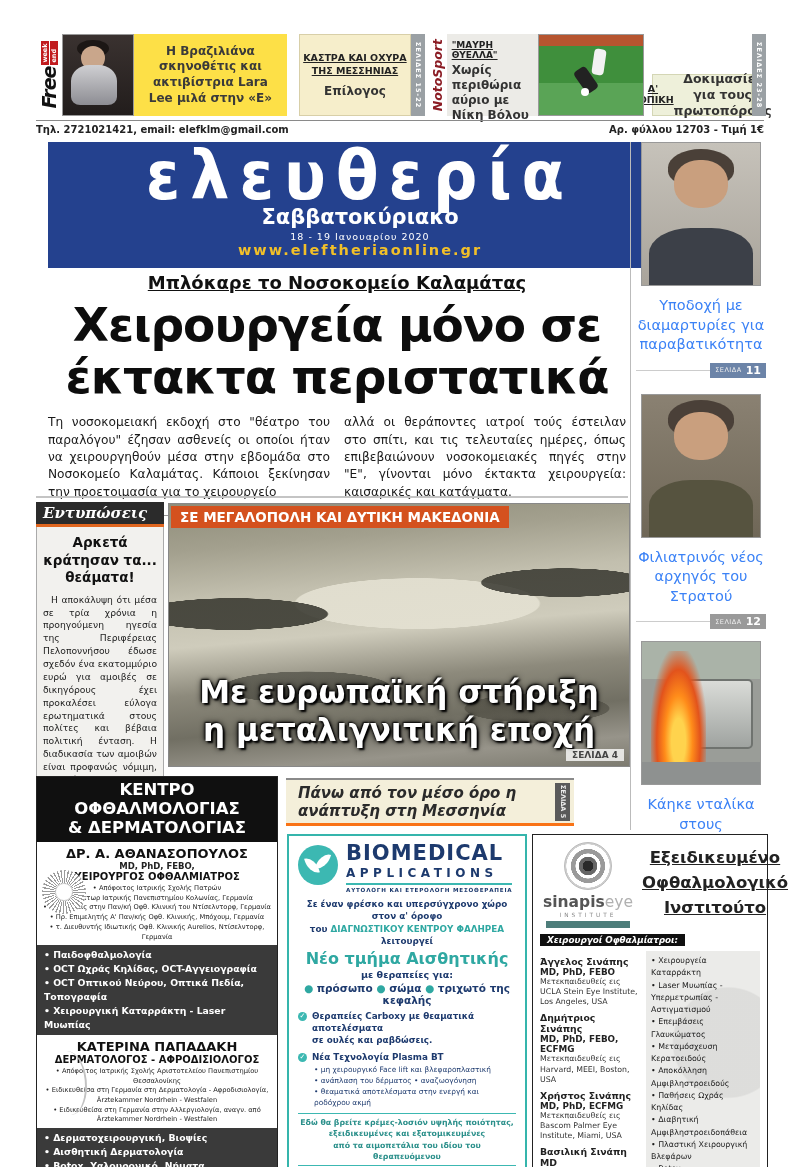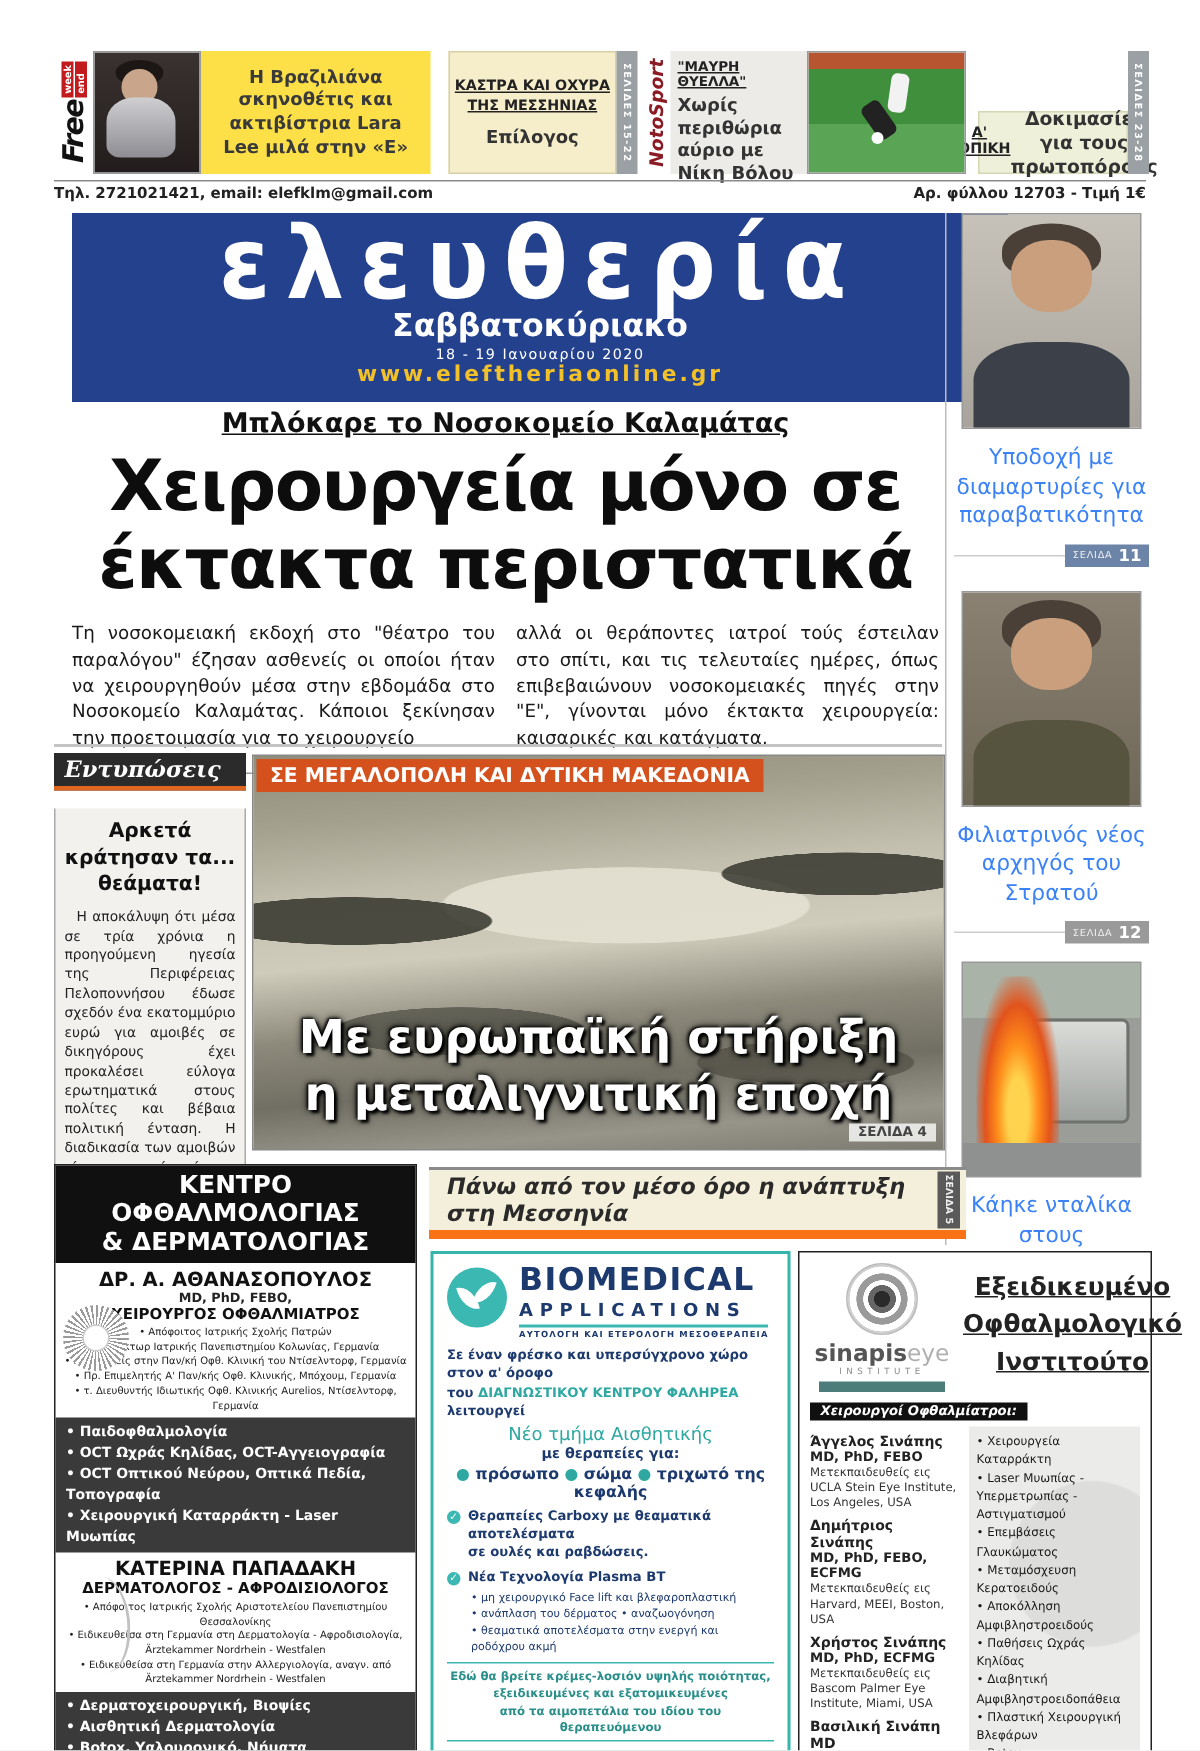--- a/index.html
+++ b/index.html
@@ -81,42 +81,42 @@
   .rpagerow .ln{flex:1;height:1px;background:#ccc;}
   .pbadge{display:flex;align-items:center;padding:2px 5px;}
   .pbadge .pl{font-size:6.5px;color:#eee;margin-right:4px;letter-spacing:0.5px;}
   .pbadge .pn{font-size:11px;font-weight:800;color:#fff;line-height:1;}
   .bg-blue{background:#6c84a8;} .bg-gray{background:#9a9a9a;}
   .railgap1{height:16px;} .railgap2{height:12px;}
   
   .opinion{position:absolute;left:36px;top:502px;width:128px;}
   .op-head{background:#2b2b2b;color:#fff;font-family:"DejaVu Serif","Liberation Serif",serif;font-style:italic;
            font-weight:bold;font-size:15px;padding:2px 7px;border-bottom:3px solid #e0661f;}
-  .op-body{border:1px solid #aaa;border-top:none;background:#f2f1ee;padding:7px 6px 5px;margin-top:12px;}
+  .op-body{border:1px solid #aaa;border-top:none;background:#f2f1ee;padding:7px 6px 5px;}
   .op-title{text-align:center;font-weight:800;font-size:13.5px;line-height:1.3;color:#111;}
   .op-text{font-size:9.2px;line-height:1.4;text-align:justify;color:#222;margin-top:7px;text-indent:8px;}
   .op-page{border-top:1px solid #999;margin-top:6px;padding-top:2px;text-align:right;
            font-size:9.5px;font-weight:bold;font-style:italic;color:#222;}
   
   .mainphoto{position:absolute;left:168px;top:503px;width:460px;height:262px;border:1px solid #888;overflow:hidden;
      background:
        radial-gradient(ellipse 34% 10% at 14% 42%,rgba(52,52,44,.85) 0 60%,transparent 61%),
        radial-gradient(ellipse 30% 9% at 86% 30%,rgba(45,45,38,.8) 0 60%,transparent 61%),
        radial-gradient(ellipse 44% 16% at 54% 38%,rgba(228,225,210,.9) 0 60%,transparent 61%),
        radial-gradient(ellipse 30% 10% at 30% 70%,rgba(60,60,52,.6) 0 60%,transparent 61%),
        radial-gradient(ellipse 26% 9% at 80% 78%,rgba(70,68,58,.55) 0 60%,transparent 61%),
        linear-gradient(175deg,#8f8d7a 0%,#a3a08e 16%,#c2bfae 32%,#cfccbc 48%,#8d8a7c 64%,#716f63 78%,#97948a 90%,#7d7b70 100%);}
   .mp-banner{position:absolute;left:2px;top:2px;background:#d4511e;color:#fff;font-weight:800;font-size:13.5px;padding:3px 9px;}
   .mp-overlay{position:absolute;left:0;bottom:16px;width:100%;text-align:center;color:#fff;font-weight:800;
               font-size:31px;line-height:1.25;text-shadow:0 0 6px #000,2px 2px 2px #000,-1px -1px 2px #000;}
   .mp-page{position:absolute;right:5px;bottom:5px;background:rgba(255,255,255,.78);color:#444;
            font-size:9px;font-weight:800;padding:1px 6px;}
   
-  .strip{position:absolute;left:286px;top:778px;width:358px;height:48px;background:#f4efda;
-         border-top:2px solid #8a8a8a;border-bottom:6px solid #f97316;display:flex;align-items:center;box-sizing:border-box;}
+  .strip{position:absolute;left:286px;top:778px;width:288px;height:48px;background:#f4efda;
+         border-top:2px solid #8a8a8a;border-bottom:3px solid #f97316;display:flex;align-items:center;box-sizing:border-box;}
   .strip-text{flex:1;font-style:italic;font-weight:bold;font-size:15px;color:#2a2a2a;padding-left:12px;}
   .strip-badge{width:15px;height:38px;background:#5a5a5a;color:#eee;writing-mode:vertical-rl;
                font-size:6.5px;font-weight:bold;display:flex;align-items:center;justify-content:center;margin-right:4px;}
   
   .adeye{position:absolute;left:36px;top:776px;width:242px;border:1px solid #222;background:#fff;box-sizing:border-box;}
   .ae-head{background:#101010;color:#fff;text-align:center;font-weight:800;font-size:16.5px;line-height:1.15;padding:4px 0;}
   .ae-doc{position:relative;text-align:center;padding:4px 4px 3px 4px;}
   .iris{position:absolute;left:5px;top:28px;width:44px;height:44px;border-radius:50%;
         background:repeating-conic-gradient(#9a9a9a 0 4deg,#fff 4deg 10deg);}
   .iris::after{content:"";position:absolute;inset:32%;background:#fff;border-radius:50%;box-shadow:0 0 0 1px #ccc;}
@@ -132,23 +132,23 @@
          box-sizing:border-box;padding:7px 9px 6px;color:#1d3a6e;}
   .bio-logo{display:flex;align-items:flex-start;gap:8px;}
   .bioicon{width:40px;height:40px;border-radius:50%;background:#3cb8b2;position:relative;flex:none;margin-top:2px;}
   .bioicon::before{content:"";position:absolute;left:8px;top:12px;width:12px;height:17px;background:#fff;
                    border-radius:0 100% 0 100%;transform:rotate(-14deg);}
   .bioicon::after{content:"";position:absolute;left:19px;top:8px;width:12px;height:17px;background:#fff;
                   border-radius:100% 0 100% 0;transform:rotate(16deg);}
   .bio-b1{font-size:21px;font-weight:800;letter-spacing:1px;line-height:1;}
   .bio-b2{font-size:12px;font-weight:bold;letter-spacing:4.5px;margin-top:2px;}
   .bio-b3{font-size:5.6px;font-weight:bold;letter-spacing:0.8px;border-top:2px solid #3cb8b2;margin-top:3px;padding-top:2px;}
-  .bio-intro{text-align:left;font-size:8.8px;font-weight:bold;line-height:1.4;margin-top:5px;}
+  .bio-intro{text-align:center;font-size:8.8px;font-weight:bold;line-height:1.4;margin-top:5px;}
   .bio-hl{color:#2fa8a2;}
-  .bio-new{text-align:center;font-size:12px;font-weight:400;color:#2fa8a2;margin-top:2px;}
+  .bio-new{text-align:center;font-size:16px;font-weight:700;color:#2fa8a2;margin-top:2px;}
   .bio-for{text-align:center;font-size:9.5px;font-weight:bold;margin-top:1px;}
   .bio-targets{text-align:center;font-size:10.5px;font-weight:800;margin-top:2px;}
   .tdot{color:#2fa8a2;}
   .bio-item{display:flex;gap:5px;margin-top:5px;align-items:flex-start;}
   .bio-chk{flex:none;width:9px;height:9px;border-radius:50%;background:#3cb8b2;color:#fff;font-size:7px;
            line-height:9px;text-align:center;font-weight:bold;margin-top:1px;}
   .bio-itxt{font-size:8.8px;font-weight:bold;line-height:1.35;}
   .bio-sub{font-size:7.4px;line-height:1.5;margin-left:16px;}
   .bio-note{border-top:1px solid #3cb8b2;border-bottom:1px solid #3cb8b2;margin-top:5px;padding:3px 0;
             text-align:center;font-size:7.8px;font-weight:bold;color:#2a8f8a;line-height:1.45;}

